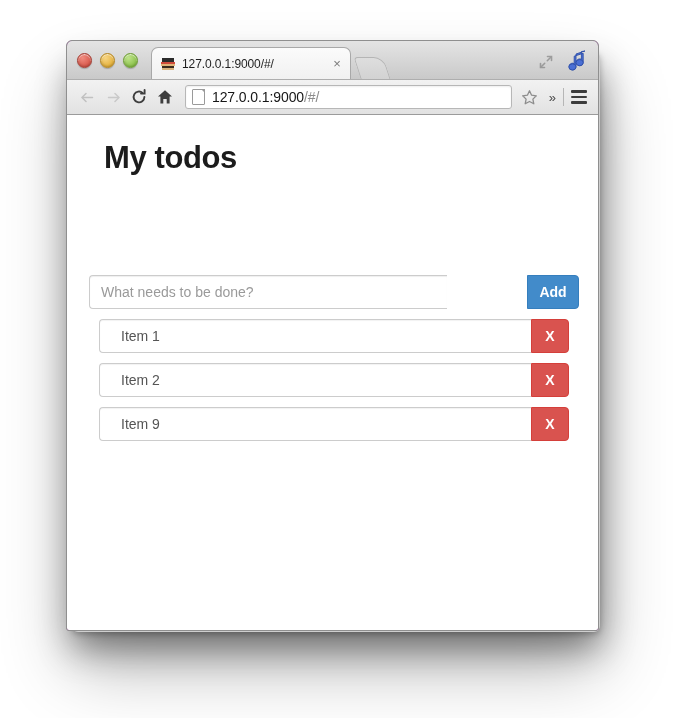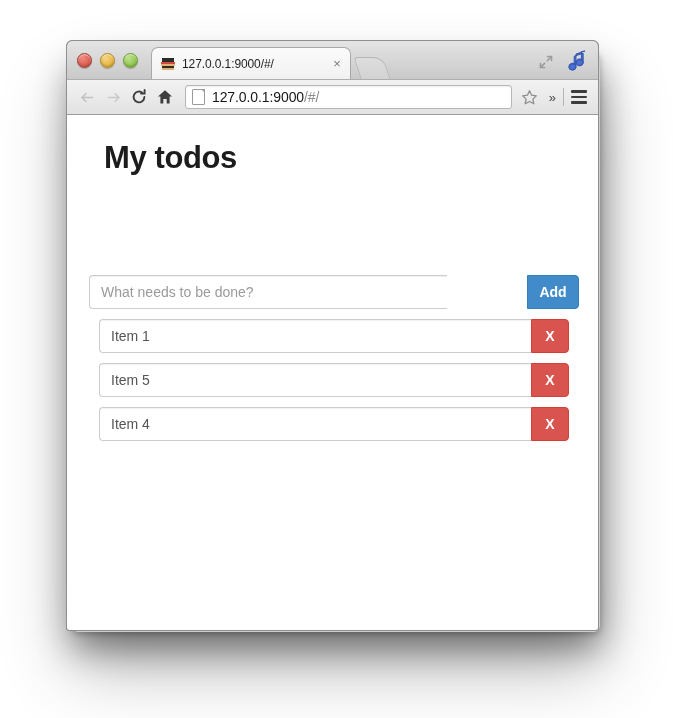--- a/index.html
+++ b/index.html
@@ -311,21 +311,21 @@
   .todo-label {
     flex: 1 1 auto;
     height: 34px;
     border: 1px solid #cccccc;
     border-right: none;
     border-radius: 4px 0 0 4px;
     background: #ffffff;
     box-shadow: inset 0 1px 1px rgba(0,0,0,0.055);
     display: flex;
     align-items: center;
-    padding: 0 11px;
+    padding: 0 21px;
     font-size: 14px;
     color: #555555;
     box-sizing: border-box;
   }
   .delete-button {
     flex: 0 0 38px;
     height: 34px;
     background: #d9534f;
     border: 1px solid #d43f3a;
     border-radius: 0 4px 4px 0;
@@ -449,24 +449,24 @@
         <input class="todo-input" type="text" placeholder="What needs to be done?" style="">
         <button class="add-button">Add</button>
       </div>
 
       <ul class="todo-list">
         <li class="todo-row">
           <div class="todo-label">Item 1</div>
           <button class="delete-button">X</button>
         </li>
         <li class="todo-row">
-          <div class="todo-label">Item 5</div>
+          <div class="todo-label">Item 2</div>
           <button class="delete-button">X</button>
         </li>
         <li class="todo-row">
-          <div class="todo-label">Item 4</div>
+          <div class="todo-label">Item 9</div>
           <button class="delete-button">X</button>
         </li>
       </ul>
 
     </div>
   </div>
 </div>
 
 </body></html>

